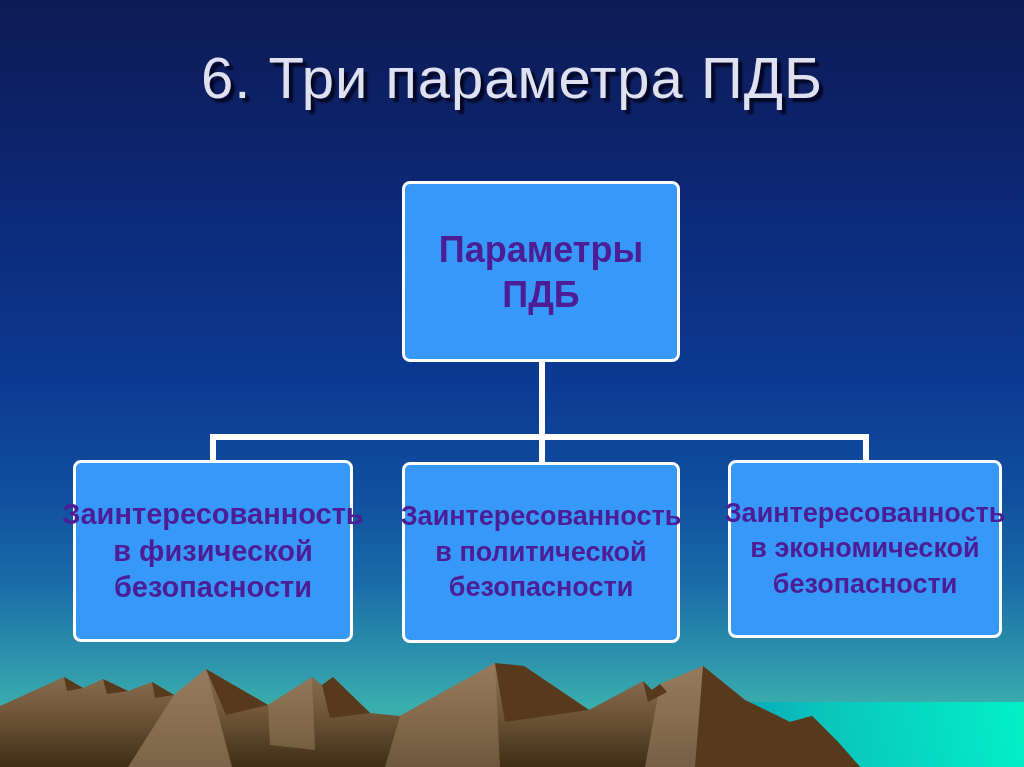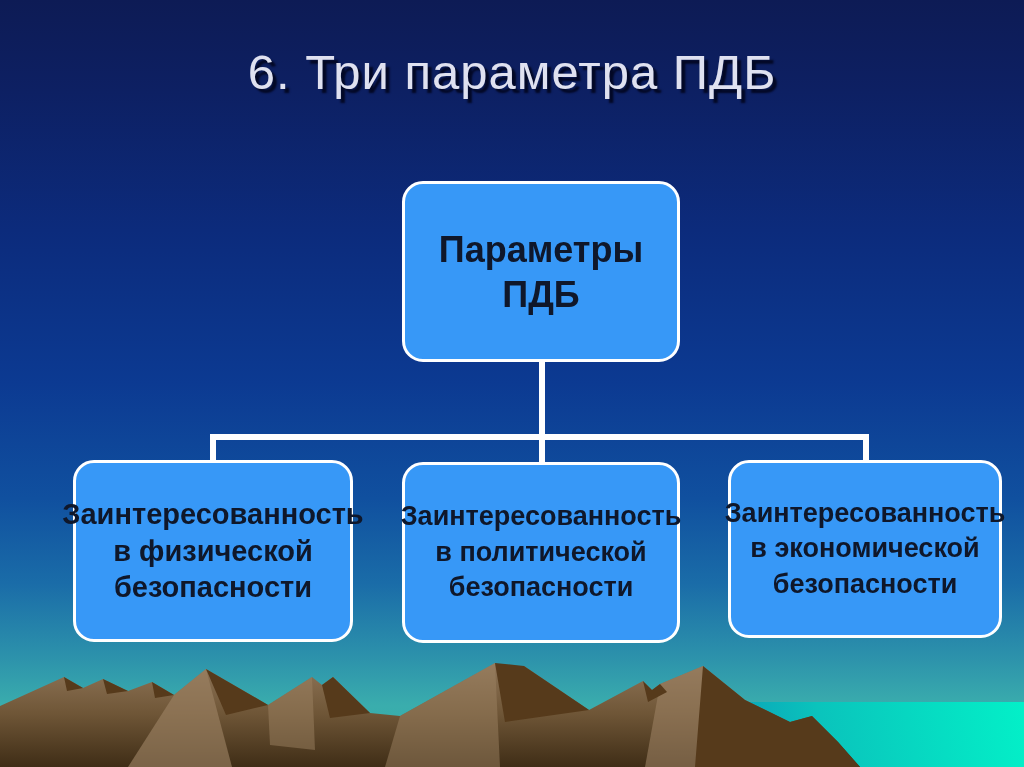--- a/index.html
+++ b/index.html
@@ -20,43 +20,43 @@
       #35b0a6 100%);
   }
   .scenery{
     position:absolute;left:0;top:0;width:1024px;height:767px;
     pointer-events:none;
   }
   .slide-title{
     position:absolute;left:0;top:44px;width:100%;
     margin:0;
     text-align:center;
-    font-size:49px;
+    font-size:58px;
     font-weight:400;
     letter-spacing:1px;
     color:#dfe1f0;
     text-shadow:4px 4px 2px rgba(2,6,30,0.9);
     z-index:3;
   }
   .conn{
     position:absolute;background:#ffffff;z-index:1;
   }
   .conn-root-v{left:539px;top:360px;width:6px;height:78px;}
   .conn-h-bar{left:210px;top:434px;width:659px;height:6px;}
   .conn-drop-0{left:210px;top:434px;width:6px;height:28px;}
   .conn-drop-1{left:539px;top:434px;width:6px;height:30px;}
   .conn-drop-2{left:863px;top:434px;width:6px;height:28px;}
   .node{
     position:absolute;
     background:#3798f7;
     border:3px solid #ffffff;
-    border-radius:21px;
+    border-radius:8px;
     box-sizing:border-box;
     display:flex;align-items:center;justify-content:center;
-    color:#0f172a;
+    color:#4c1d95;
     font-weight:bold;
     text-align:center;
     z-index:2;
   }
   .node-label{
     white-space:pre-line;
     display:block;
   }
   .node-root{left:402px;top:181px;width:278px;height:181px;font-size:36px;line-height:1.25;}
   .node-child-0{left:73px;top:460px;width:280px;height:182px;font-size:29px;line-height:1.27;}

